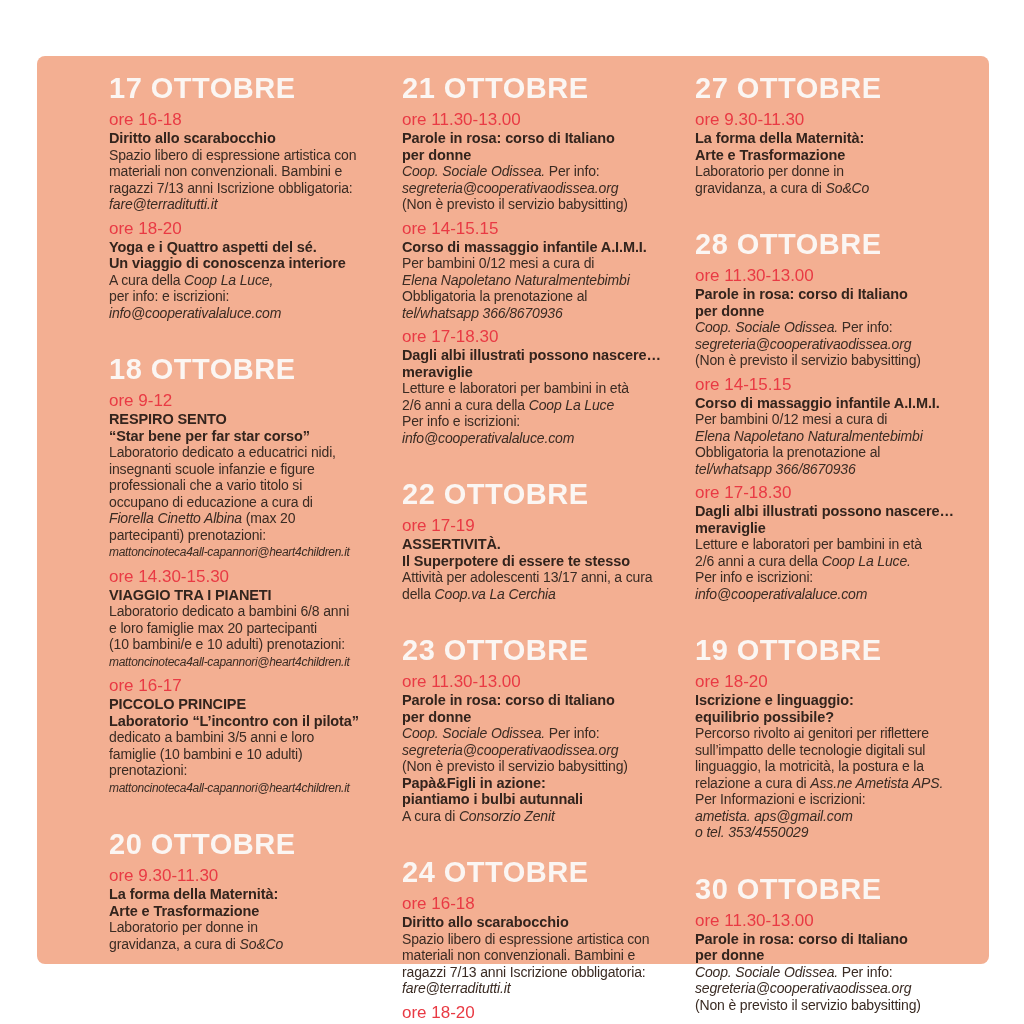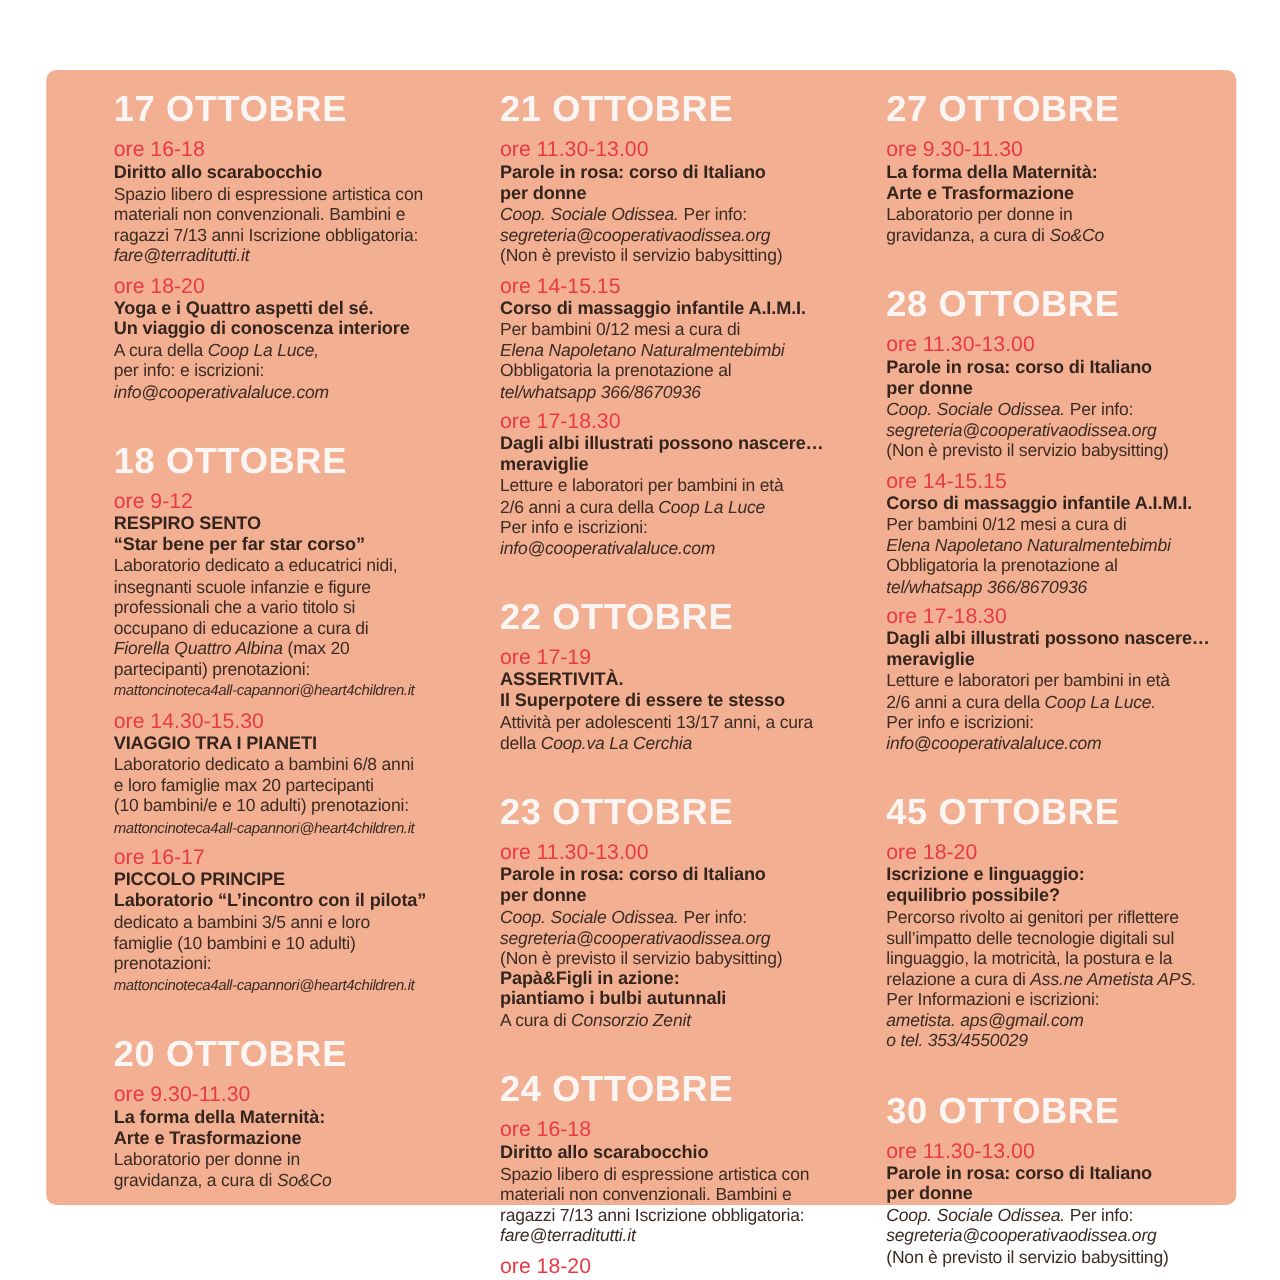--- a/index.html
+++ b/index.html
@@ -9,22 +9,22 @@
     --time-color:#E93A44;
     --title-color:#33241D;
     --body-color:#3A2B23;
   }
   *{margin:0;padding:0;box-sizing:border-box;}
   html,body{width:1024px;height:1024px;background:var(--page-bg);overflow:hidden;
     font-family:"Liberation Sans", sans-serif;}
   .poster-panel{
     position:absolute;left:37px;top:56px;width:952px;height:908px;
     background:var(--panel-bg);border-radius:8px;
-    padding:16px 12px 0 54px;
-    display:flex;flex-direction:row;gap:16px;
+    padding:16px 12px 0 72px;
+    display:flex;flex-direction:row;gap:0;
   }
   .column{width:293px;flex:0 0 293px;}
   .section + .section{margin-top:32px;}
   .date-heading{
     font-size:29px;line-height:32px;font-weight:bold;color:var(--date-color);
     letter-spacing:0.5px;margin-bottom:5px;white-space:nowrap;
   }
   .event-time{
     font-size:17px;line-height:16px;font-weight:normal;color:var(--time-color);
     margin:8px 0 2px;white-space:nowrap;
@@ -68,21 +68,21 @@
       <div class="section">
         <div class="date-heading">18 OTTOBRE</div>
         <div class="event">
           <div class="event-time">ore 9-12</div>
           <div class="title-line">RESPIRO SENTO</div>
           <div class="title-line">“Star bene per far star corso”</div>
           <div class="body-line"><span class="seg-r">Laboratorio dedicato a educatrici nidi,</span></div>
           <div class="body-line"><span class="seg-r">insegnanti scuole infanzie e figure</span></div>
           <div class="body-line"><span class="seg-r">professionali che a vario titolo si</span></div>
           <div class="body-line"><span class="seg-r">occupano di educazione a cura di</span></div>
-          <div class="body-line"><span class="seg-i">Fiorella Quattro Albina</span><span class="seg-r"> (max 20</span></div>
+          <div class="body-line"><span class="seg-i">Fiorella Cinetto Albina</span><span class="seg-r"> (max 20</span></div>
           <div class="body-line"><span class="seg-r">partecipanti) prenotazioni:</span></div>
           <div class="body-line"><span class="seg-is">mattoncinoteca4all-capannori@heart4children.it</span></div>
         </div>
         <div class="event">
           <div class="event-time">ore 14.30-15.30</div>
           <div class="title-line">VIAGGIO TRA I PIANETI</div>
           <div class="body-line"><span class="seg-r">Laboratorio dedicato a bambini 6/8 anni</span></div>
           <div class="body-line"><span class="seg-r">e loro famiglie max 20 partecipanti</span></div>
           <div class="body-line"><span class="seg-r">(10 bambini/e e 10 adulti) prenotazioni:</span></div>
           <div class="body-line"><span class="seg-is">mattoncinoteca4all-capannori@heart4children.it</span></div>
@@ -212,21 +212,21 @@
           <div class="event-time">ore 17-18.30</div>
           <div class="title-line">Dagli albi illustrati possono nascere…</div>
           <div class="title-line">meraviglie</div>
           <div class="body-line"><span class="seg-r">Letture e laboratori per bambini in età</span></div>
           <div class="body-line"><span class="seg-r">2/6 anni a cura della </span><span class="seg-i">Coop La Luce.</span></div>
           <div class="body-line"><span class="seg-r">Per info e iscrizioni:</span></div>
           <div class="body-line"><span class="seg-i">info@cooperativalaluce.com</span></div>
         </div>
       </div>
       <div class="section">
-        <div class="date-heading">45 OTTOBRE</div>
+        <div class="date-heading">19 OTTOBRE</div>
         <div class="event">
           <div class="event-time">ore 18-20</div>
           <div class="title-line">Iscrizione e linguaggio:</div>
           <div class="title-line">equilibrio possibile?</div>
           <div class="body-line"><span class="seg-r">Percorso rivolto ai genitori per riflettere</span></div>
           <div class="body-line"><span class="seg-r">sull’impatto delle tecnologie digitali sul</span></div>
           <div class="body-line"><span class="seg-r">linguaggio, la motricità, la postura e la</span></div>
           <div class="body-line"><span class="seg-r">relazione a cura di </span><span class="seg-i">Ass.ne Ametista APS.</span></div>
           <div class="body-line"><span class="seg-r">Per Informazioni e iscrizioni:</span></div>
           <div class="body-line"><span class="seg-i">ametista. aps@gmail.com</span></div>

